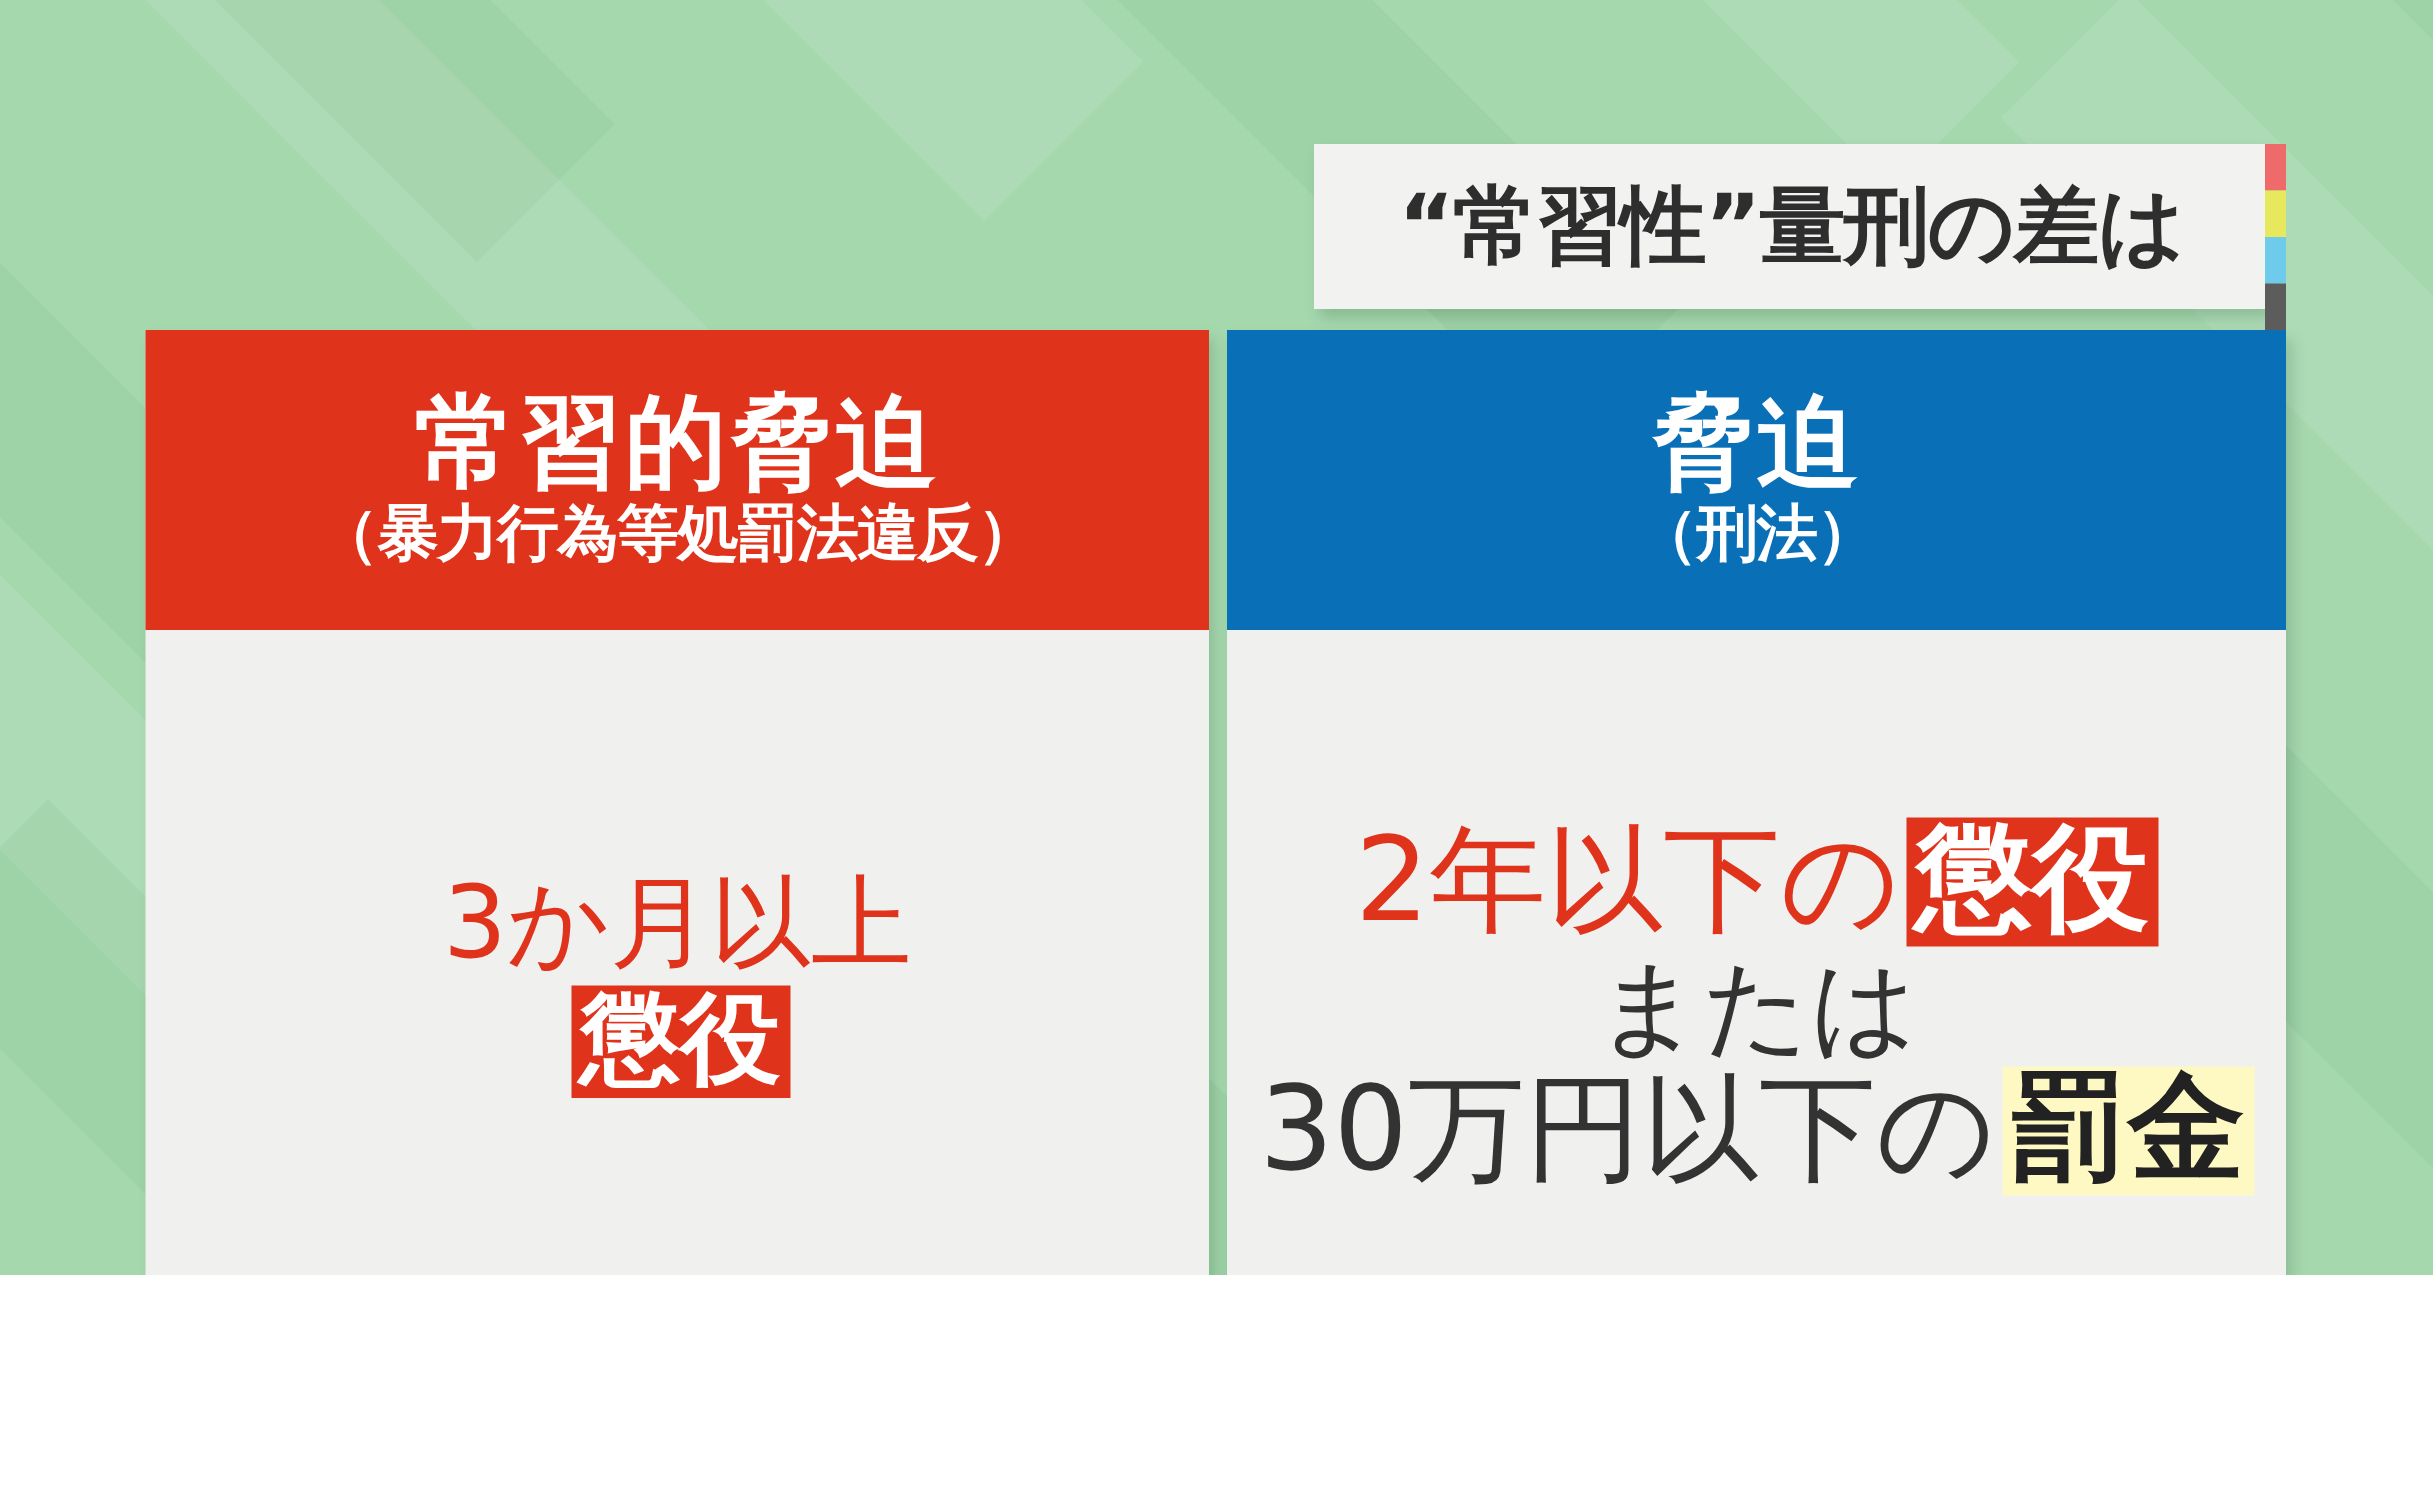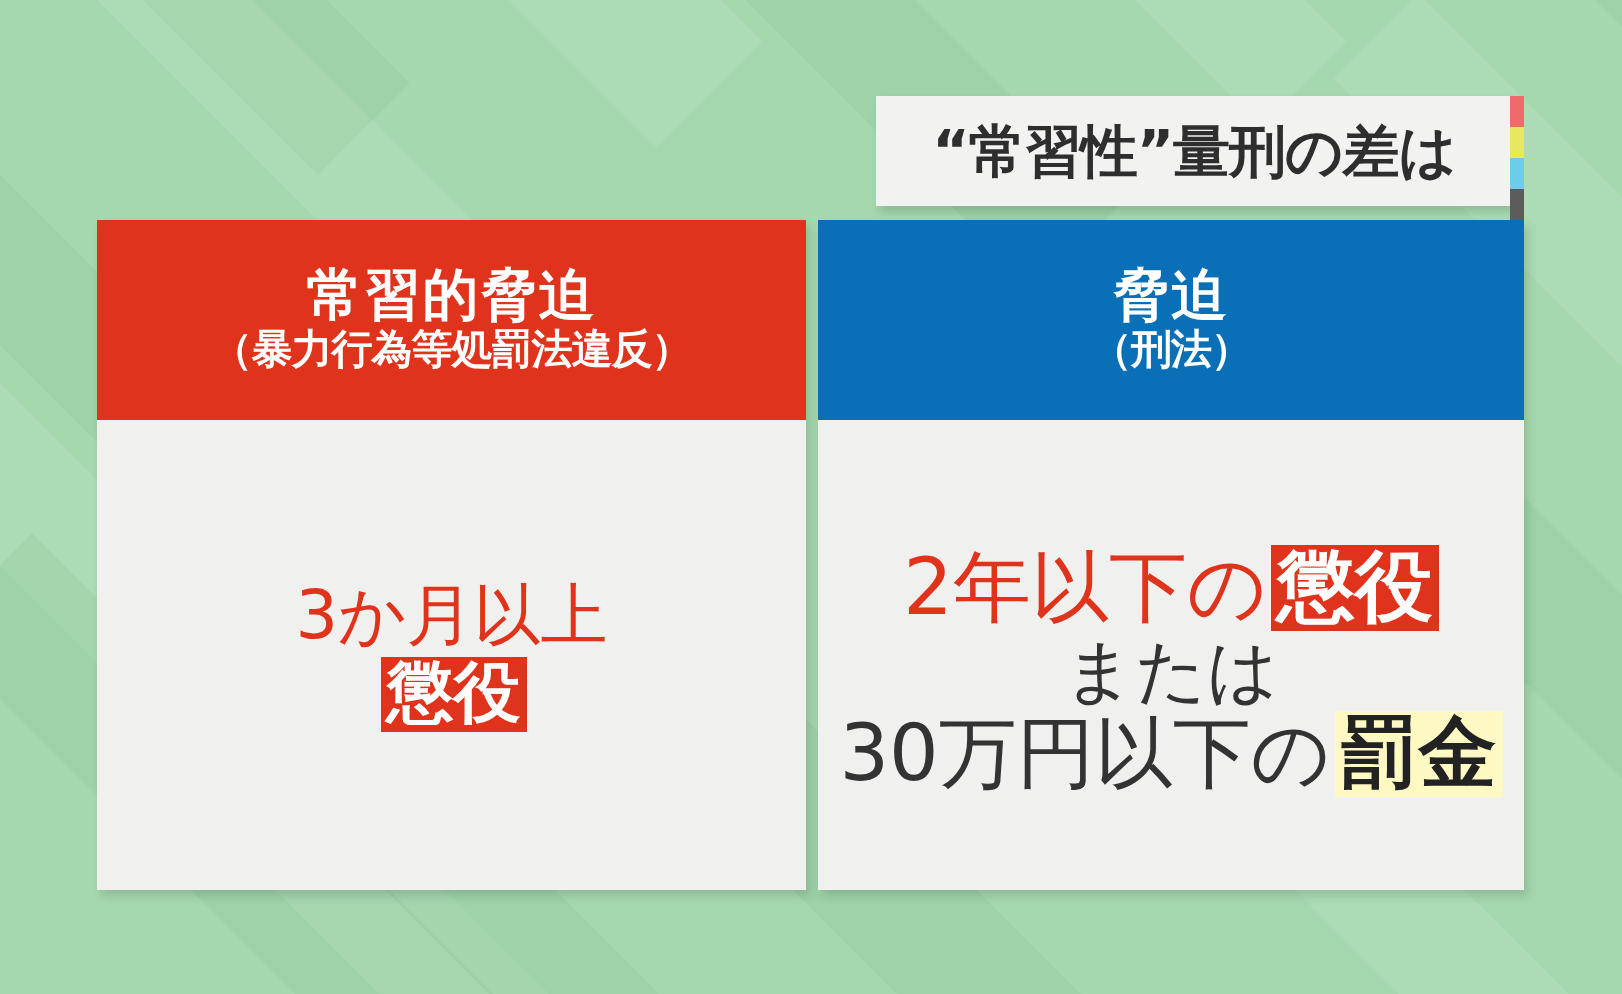--- a/index.html
+++ b/index.html
@@ -4,21 +4,21 @@
 <style>
   * { margin:0; padding:0; box-sizing:border-box; }
   html, body {
     width:1622px; height:994px;
     overflow:hidden;
     font-family:"DejaVu Sans","Liberation Sans",sans-serif;
   }
 
   #stage{
     position:relative;
-    width:1622px; height:994px;
+    width:1622px; height:850px;
     background:#a6d8ae;
     overflow:hidden;
   }
 
   
   .bg-layer{
     position:absolute; inset:0;
     background-color:#a6d8ae;
   }
   .chev{
@@ -81,21 +81,21 @@
     width:100%;
     padding:14px 0 16px;
     display:flex; flex-direction:column;
     align-items:center; justify-content:center;
     color:#ffffff;
   }
   #panel-left .panel-header{ background:#e0331c; height:200px; }
   #panel-right .panel-header{ background:#0970b8; height:200px; }
 
   .panel-title{
-    font-size:56px; font-weight:700; line-height:1.05;
+    font-size:68px; font-weight:700; line-height:1.05;
     letter-spacing:2px;
   }
   .panel-subtitle{
     font-size:41px; font-weight:700; line-height:1.1;
     letter-spacing:-1px; margin-top:2px;
   }
 
   .panel-body{
     flex:1 1 auto;
     display:flex; flex-direction:column;

